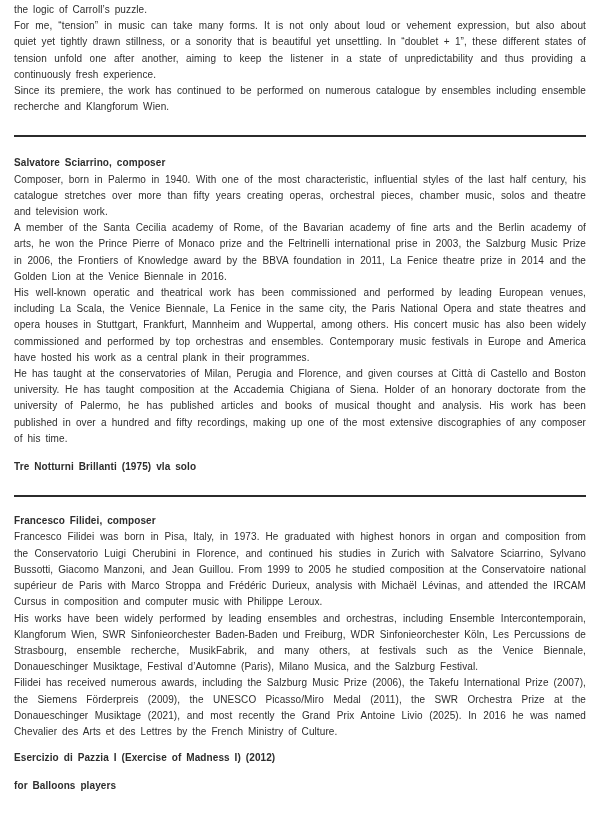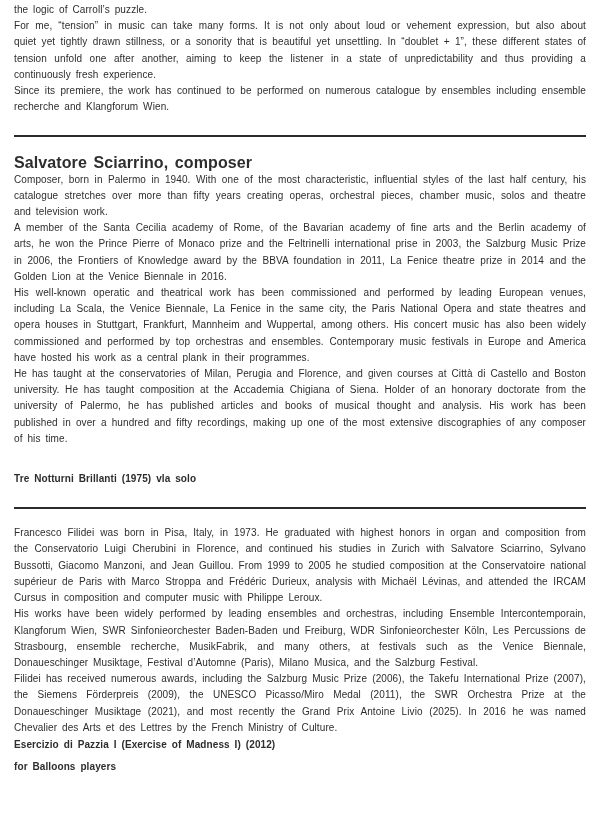--- a/index.html
+++ b/index.html
@@ -22,41 +22,41 @@
   }
   p, h2 {
     margin: 0;
     padding: 0;
     text-align: justify;
     text-align-last: left;
     word-spacing: 2px;
     letter-spacing: 0.1px;
   }
   h2 {
-    font-size: 16px;
+    font-size: 10px;
     font-weight: bold;
   }
   .divider {
     border: 0;
     height: 0;
     border-top: 2px solid #2b2b2b;
     margin: 20px 0 18px 0;
   }
   .divider.second {
     margin: 20px 0 16px 0;
   }
   .work-title {
     font-weight: bold;
-    margin-top: 24px;
+    margin-top: 12px;
   }
   .work-title.first-line {
-    margin-top: 1px;
+    margin-top: 10px;
   }
   .work-title.second-line {
-    margin-top: 6px;
+    margin-top: 12px;
   }
 </style>
 </head>
 <body>
 
 <div class="page">
 
   <section>
     <p>the logic of Carroll’s puzzle.</p>
     <p>For me, “tension” in music can take many forms. It is not only about loud or vehement expression, but also about quiet yet tightly drawn stillness, or a sonority that is beautiful yet unsettling. In “doublet + 1”, these different states of tension unfold one after another, aiming to keep the listener in a state of unpredictability and thus providing a continuously fresh experience.</p>
@@ -70,20 +70,21 @@
     <p>Composer, born in Palermo in 1940. With one of the most characteristic, influential styles of the last half century, his catalogue stretches over more than fifty years creating operas, orchestral pieces, chamber music, solos and theatre and television work.</p>
     <p>A member of the Santa Cecilia academy of Rome, of the Bavarian academy of fine arts and the Berlin academy of arts, he won the Prince Pierre of Monaco prize and the Feltrinelli international prise in 2003, the Salzburg Music Prize in 2006, the Frontiers of Knowledge award by the BBVA foundation in 2011, La Fenice theatre prize in 2014 and the Golden Lion at the Venice Biennale in 2016.</p>
     <p>His well-known operatic and theatrical work has been commissioned and performed by leading European venues, including La Scala, the Venice Biennale, La Fenice in the same city, the Paris National Opera and state theatres and opera houses in Stuttgart, Frankfurt, Mannheim and Wuppertal, among others. His concert music has also been widely commissioned and performed by top orchestras and ensembles. Contemporary music festivals in Europe and America have hosted his work as a central plank in their programmes.</p>
     <p>He has taught at the conservatories of Milan, Perugia and Florence, and given courses at Città di Castello and Boston university. He has taught composition at the Accademia Chigiana of Siena. Holder of an honorary doctorate from the university of Palermo, he has published articles and books of musical thought and analysis. His work has been published in over a hundred and fifty recordings, making up one of the most extensive discographies of any composer of his time.</p>
     <p class="work-title">Tre Notturni Brillanti (1975) vla solo</p>
   </section>
 
   <hr class="divider second">
 
   <section>
+    <h2>Francesco Filidei, composer</h2>
     <p>Francesco Filidei was born in Pisa, Italy, in 1973. He graduated with highest honors in organ and composition from the Conservatorio Luigi Cherubini in Florence, and continued his studies in Zurich with Salvatore Sciarrino, Sylvano Bussotti, Giacomo Manzoni, and Jean Guillou. From 1999 to 2005 he studied composition at the Conservatoire national supérieur de Paris with Marco Stroppa and Frédéric Durieux, analysis with Michaël Lévinas, and attended the IRCAM Cursus in composition and computer music with Philippe Leroux.</p>
     <p>His works have been widely performed by leading ensembles and orchestras, including Ensemble Intercontemporain, Klangforum Wien, SWR Sinfonieorchester Baden-Baden und Freiburg, WDR Sinfonieorchester Köln, Les Percussions de Strasbourg, ensemble recherche, MusikFabrik, and many others, at festivals such as the Venice Biennale, Donaueschinger Musiktage, Festival d’Automne (Paris), Milano Musica, and the Salzburg Festival.</p>
     <p>Filidei has received numerous awards, including the Salzburg Music Prize (2006), the Takefu International Prize (2007), the Siemens Förderpreis (2009), the UNESCO Picasso/Miro Medal (2011), the SWR Orchestra Prize at the Donaueschinger Musiktage (2021), and most recently the Grand Prix Antoine Livio (2025). In 2016 he was named Chevalier des Arts et des Lettres by the French Ministry of Culture.</p>
     <p class="work-title first-line">Esercizio di Pazzia I (Exercise of Madness I) (2012)</p>
     <p class="work-title second-line">for Balloons players</p>
   </section>
 
 </div>
 
 </body></html>

